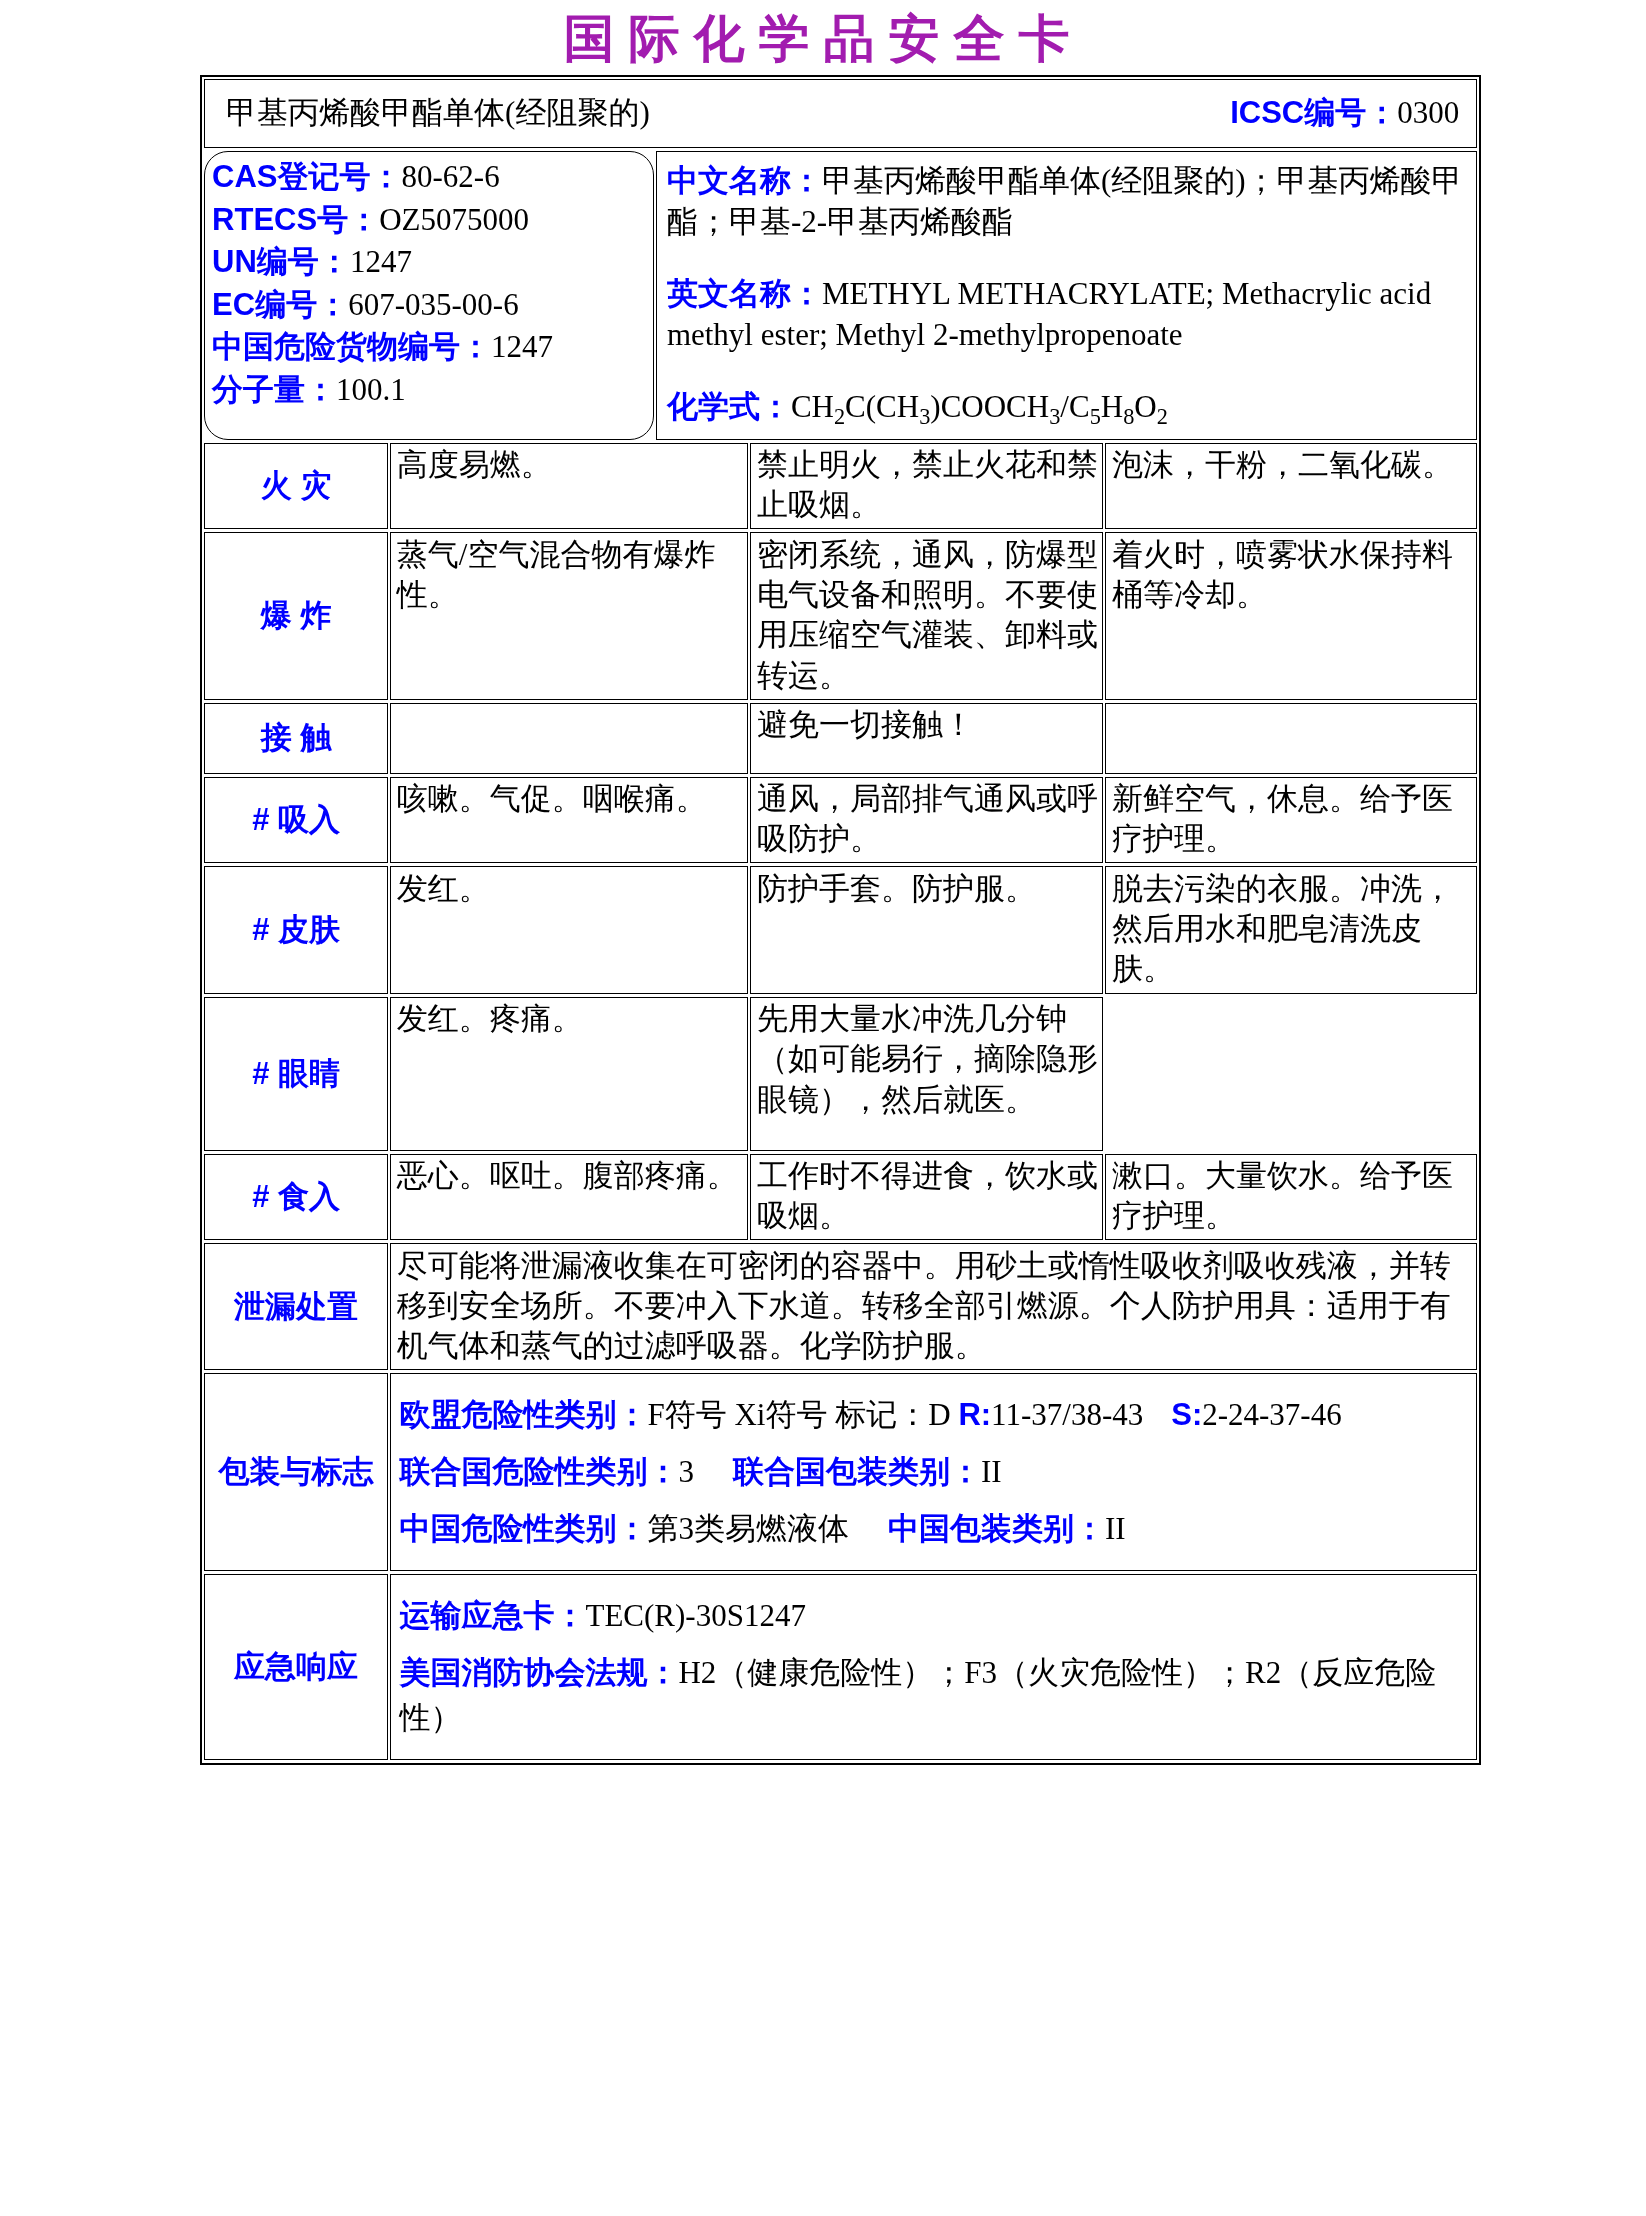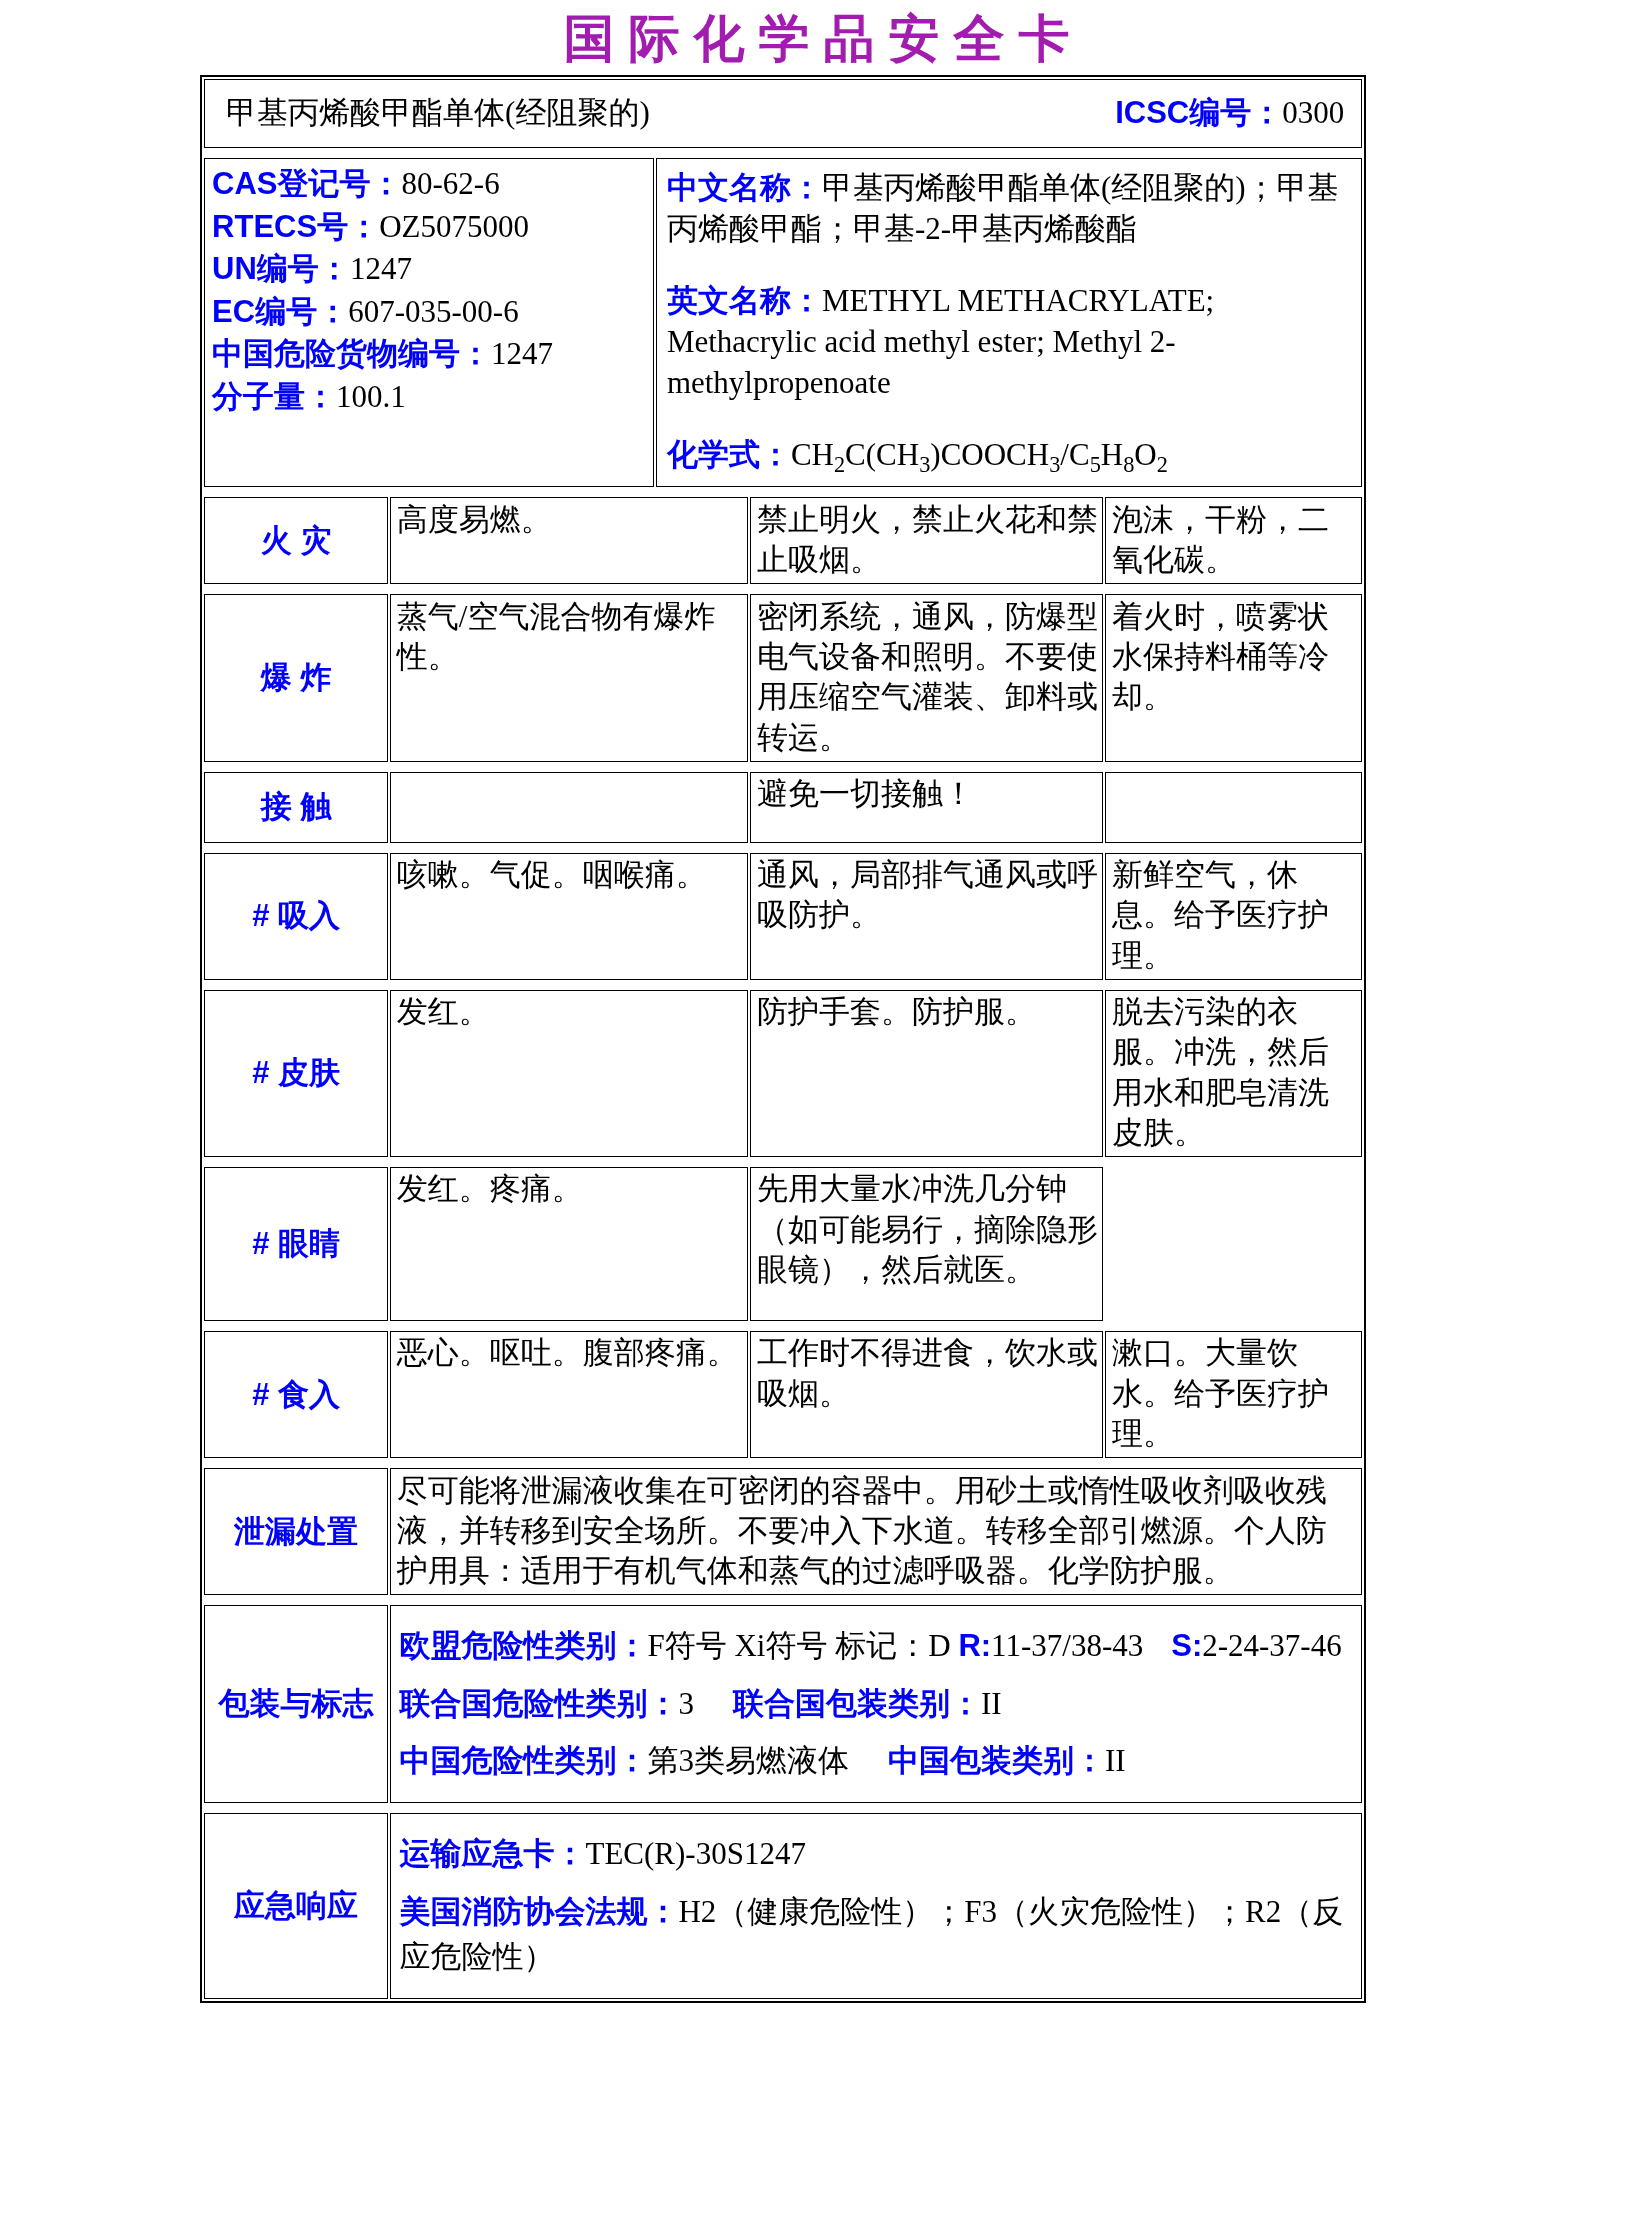--- a/index.html
+++ b/index.html
@@ -15,45 +15,45 @@
     color:#a21caf;
     font-family:"Liberation Sans",sans-serif;
     font-weight:bold;
     font-size:51px;
     letter-spacing:14px;
     line-height:1.0;
     margin:12.5px 0 11px 0;
   }
   .card{
     margin-left:200px;
-    width:1166px;
+    width:1281px;
     box-sizing:border-box;
     border:2.8px solid #000;
     padding:2.1px;
     display:flex;
     flex-direction:column;
-    gap:10px;
+    gap:3px;
     background:#fff;
   }
   .row{display:grid;column-gap:2.1px;}
   .row > .cell{
     border:1.4px solid #000;
     box-sizing:border-box;
     background:#fff;
     overflow:hidden;
   }
   .title-row{grid-template-columns:1fr;}
   .title-cell{
     min-height:69px;
     display:flex;align-items:center;justify-content:space-between;
     padding:0 16.7px 0 21px;
     font-size:31px;
   }
   .ids-row{grid-template-columns:450px 1fr;}
-  .ids-left{padding:9.7px 4.2px 7px 7px;}
+  .ids-left{padding:9.7px 4.2px 7px 7px;border-radius:24px;}
   .id-line{font-size:31px;line-height:1.06;margin-bottom:9.7px;white-space:nowrap;}
   .ids-right{padding:9.7px 5.6px 7px 9.7px;min-height:269px;}
   .ids-right p{margin:0;font-size:31px;line-height:1.32;}
   .ids-right p + p{margin-top:31px;}
   .blue{
     color:#0000ff;
     font-family:"Liberation Sans",sans-serif;
     font-weight:bold;
   }
   .cols4{grid-template-columns:184px 358px 353px 1fr;}

